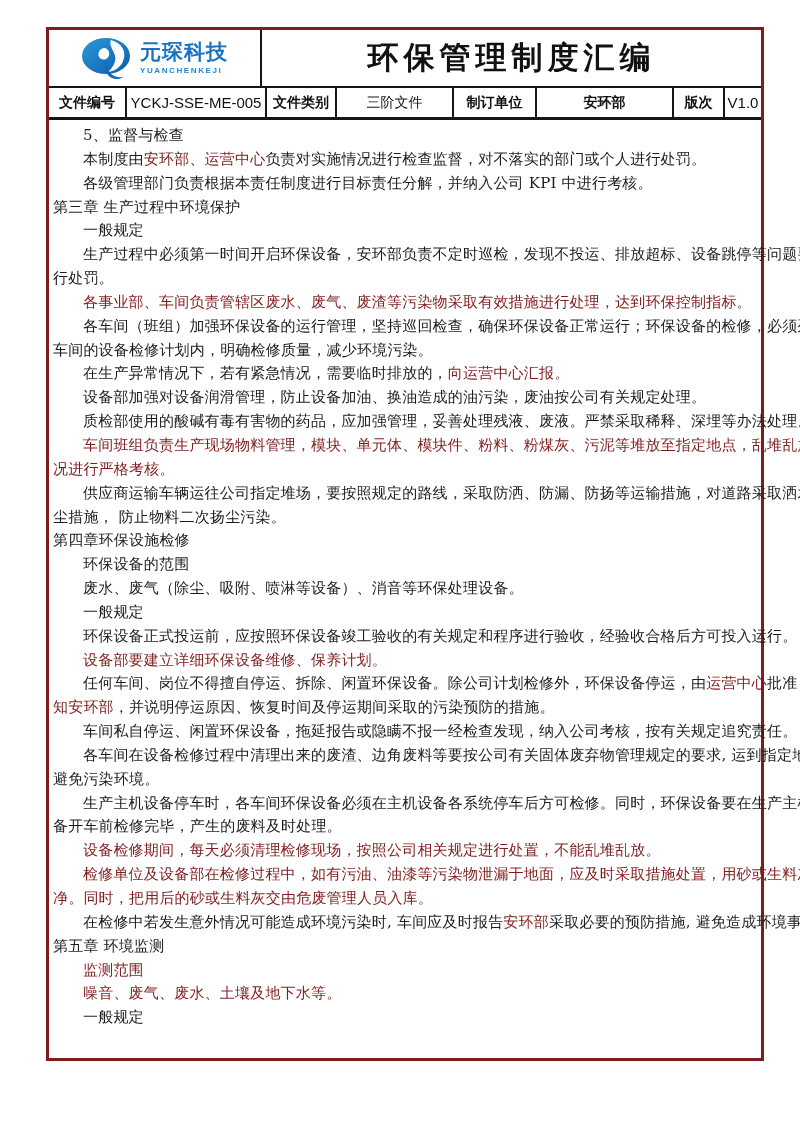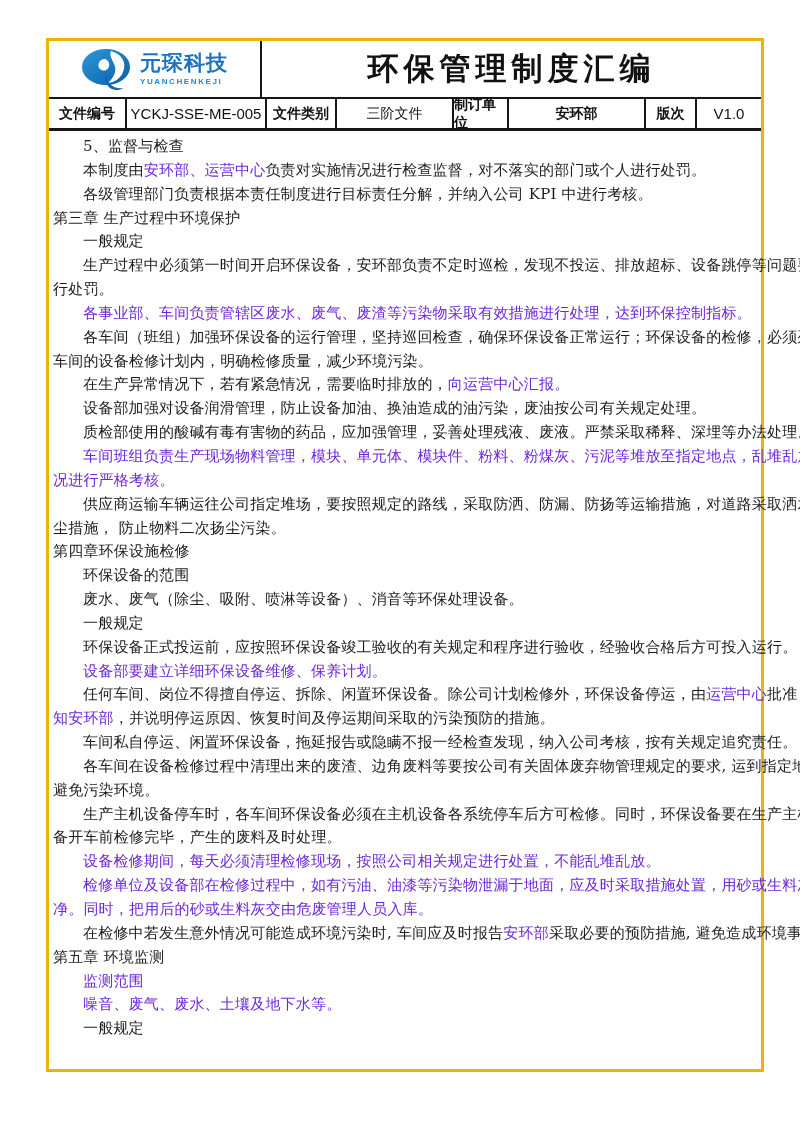--- a/index.html
+++ b/index.html
@@ -1,45 +1,45 @@
 <!DOCTYPE html>
 <html><head>
 <meta charset="utf-8">
 <style>
   * { margin:0; padding:0; box-sizing:border-box; }
   html,body { width:800px; height:1132px; background:#ffffff;
               font-family:"DejaVu Serif","Liberation Serif",serif; }
-  .doc { position:absolute; left:46px; top:38px; width:718px; height:1034px;
-         border:3px solid #eab308; background:#fff; }
+  .doc { position:absolute; left:46px; top:27px; width:718px; height:1034px;
+         border:3px solid #7f1d1d; background:#fff; }
   
   .hdr-top { display:flex; height:58px; border-bottom:2px solid #161616; }
   .logo-cell { width:213px; border-right:2px solid #161616; display:flex;
                align-items:center; justify-content:center; gap:7px; }
   .logo-txt { display:flex; flex-direction:column; line-height:1; }
   .logo-name { font-size:21px; font-weight:bold; color:#1973c2; letter-spacing:1px;
                font-family:"Liberation Sans",sans-serif; }
   .logo-sub  { font-size:8px; font-weight:bold; color:#2388d6; letter-spacing:1.6px;
                font-family:"Liberation Sans",sans-serif; margin-top:5px; }
   .title-cell { flex:1; display:flex; align-items:center; justify-content:center; }
   .doc-title { font-size:31px; font-weight:bold; letter-spacing:5px; color:#111; }
   .hdr-fields { display:flex; height:32px; border-bottom:3px solid #161616; }
   .hcell { border-right:2px solid #161616; display:flex; align-items:center;
            justify-content:center; font-size:14px; color:#111; overflow:hidden; }
   .hcell:last-child { border-right:none; }
   .hcell.lbl { font-weight:bold; }
   .hcell.mono { font-family:"Liberation Sans",sans-serif; font-size:15px; }
   .w0{width:78px}.w1{width:140px}.w2{width:70px}.w3{width:117px}
-  .w4{width:55px}.w5{width:137px}.w6{width:51px}.w7{flex:1}
+  .w4{width:83px}.w5{width:137px}.w6{width:51px}.w7{flex:1}
   .hcell.dept { font-weight:bold; }
   
   .doc-body { padding:4px 2px 0 4px; }
   .line { font-size:15px; line-height:23.85px; white-space:nowrap;
           color:#1c1c1c; letter-spacing:0.2px; }
   .line.ind { padding-left:30px; }
-  .blue { color:#6d28d9; }
+  .blue { color:#7f1d1d; }
   .blk  { color:#1c1c1c; }
 </style>
 </head>
 <body>
 
 <div class="doc">
 
   <div class="hdr-top">
     <div class="logo-cell">
       <svg width="52" height="42" viewBox="0 0 52 42">

